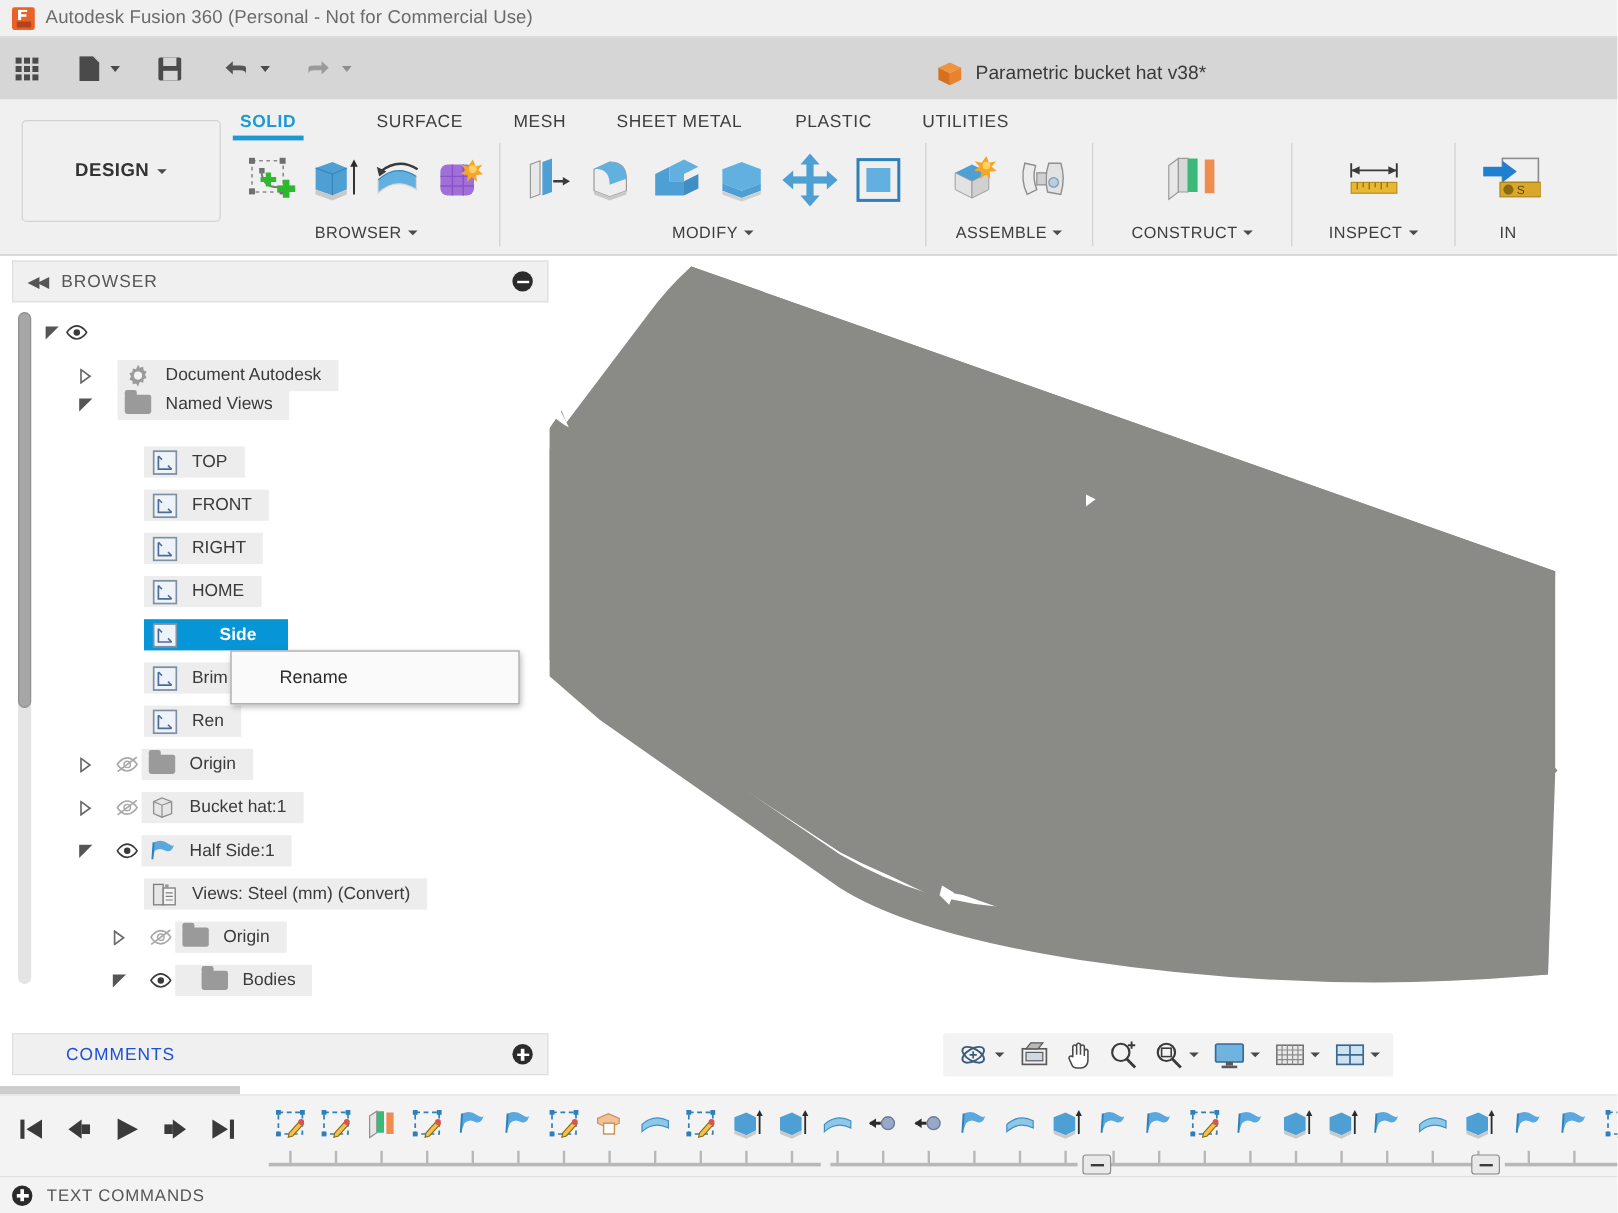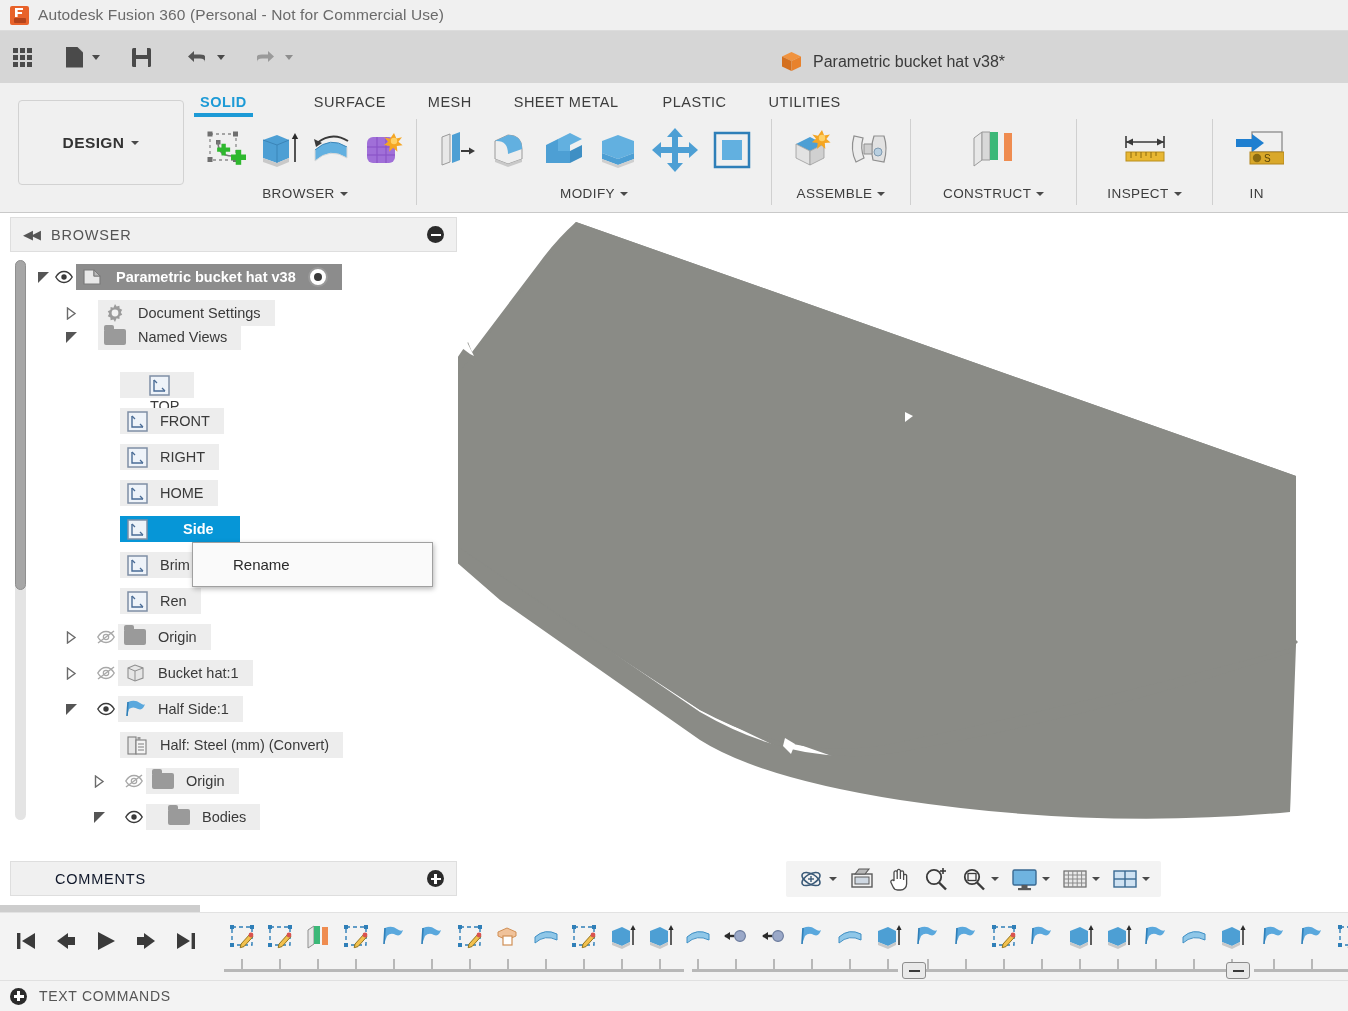--- a/index.html
+++ b/index.html
@@ -134,21 +134,21 @@
   .ctxitem.hl { background: #d3d3d3; }
   .ctx-label { font-size: 15px; color: #2b2b2b; }
   .ctx-ico { width: 22px; height: 22px; flex: none; display:flex; align-items:center; justify-content:center; }
 
   
   .comments {
     position: absolute; left: 10px; top: 861px; width: 447px; height: 35px;
     background: #f0f0f0; border: 1px solid #dedede;
     display: flex; align-items: center; justify-content: space-between; padding: 0 12px;
   }
-  .comments-title { font-size: 14.5px; color: #0f172a; letter-spacing: .8px; padding-left: 32px; }
+  .comments-title { font-size: 14.5px; color: #1d4ed8; letter-spacing: .8px; padding-left: 32px; }
 
   
   .viewport { position: absolute; left: 458px; top: 214px; width: 890px; height: 690px; background: #ffffff; overflow: hidden; }
   .model-svg { position: absolute; left: -458px; top: -214px; }
 
   
   .navbar {
     position: absolute; left: 786px; top: 861px; height: 36px;
     background: #f3f3f3; display: flex; align-items: center; padding: 0 6px; gap: 2px; border-radius: 2px;
   }
@@ -498,65 +498,53 @@
     <div class="row root" style="left:24px; top:4px;">
       <span class="expander">
           <span class="tri-down"></span>
         </span>
       <span class="eye">
         <svg width="20" height="14" viewBox="0 0 20 14">
             <path d="M10 1.5C5 1.5 1.8 7 1.8 7S5 12.5 10 12.5 18.2 7 18.2 7 15 1.5 10 1.5z" fill="none" stroke="#3a3a3a" stroke-width="1.4"></path>
             <circle cx="10" cy="7" r="2.7" fill="#3a3a3a"></circle>
           </svg>
       </span>
-      <span class="row-bg" style="padding-left:4px;">
-        <span class="node-icon">
-          <svg width="22" height="20" viewBox="0 0 22 20">
-              <path d="M2 3 h10 v6 h6 v8 h-16 z" fill="#e8e8e8" stroke="#7a7a7a" stroke-width="1.2"></path>
-              <path d="M12 3 l6 6 h-6 z" fill="#b9b9b9" stroke="#7a7a7a" stroke-width="1"></path>
-            </svg>
-        </span>
-        <span class="row-label">Parametric bucket hat v38</span>
-        <span class="target-circle">
-            <i></i>
-          </span>
-      </span>
     </div>
 
     <div class="row" style="left:52px; top:40px;">
       <span class="expander">
         <svg width="11" height="13" viewBox="0 0 11 13">
             <path d="M1.5 1 L9 6.5 L1.5 12 Z" fill="none" stroke="#6b6b6b" stroke-width="1.4"></path>
           </svg>
       </span>
       <span class="row-bg" style="margin-left:18px; padding-left:4px;">
         <span class="node-icon">
           <svg width="22" height="22" viewBox="0 0 22 22">
               <path d="M11 2 l1.6 2.4 2.8-.7 .2 2.9 2.6 1.2 -1.4 2.5 1.4 2.5 -2.6 1.2 -.2 2.9 -2.8-.7 L11 20 l-1.6-2.4 -2.8 .7 -.2-2.9 -2.6-1.2 1.4-2.5 -1.4-2.5 2.6-1.2 .2-2.9 2.8 .7z" fill="#9b9b9b"></path>
               <circle cx="11" cy="11" r="3.4" fill="#f3f3f3"></circle>
             </svg>
         </span>
-        <span class="row-label">Document Settings</span>
+        <span class="row-label">Document Autodesk</span>
       </span>
     </div>
 
     <div class="row" style="left:52px; top:64px;text-align:center;">
       <span class="expander">
           <span class="tri-down"></span>
         </span>
       <span class="row-bg" style="margin-left:18px; padding-left:4px;">
         <span class="node-icon">
             <span class="folder-icon"></span>
           </span>
         <span class="row-label">Named Views</span>
       </span>
     </div>
 
     <div class="row" style="left:110px; top:112px;">
-      <span class="row-bg" style="padding-left:20px;flex-direction:column;">
+      <span class="row-bg" style="padding-left:4px;">
         <span class="node-icon">
           <svg width="21" height="21" viewBox="0 0 21 21">
               <rect x="1" y="1" width="19" height="19" fill="#eef3f9" stroke="#7f8fa5" stroke-width="1.5"></rect>
               <path d="M5 5 v11 h11" fill="none" stroke="#4a6c96" stroke-width="1.4"></path>
               <path d="M5 5 l3 3 M16 16 l-3 -3" stroke="#4a6c96" stroke-width="1.3"></path>
             </svg>
         </span>
         <span class="row-label">TOP</span>
       </span>
     </div>
@@ -713,21 +701,21 @@
               <rect x="2" y="2" width="8" height="17" fill="#e6e6e6" stroke="#7f7f7f" stroke-width="1.1"></rect>
               <rect x="10" y="5" width="10" height="14" fill="#f4f4f4" stroke="#7f7f7f" stroke-width="1.1"></rect>
               <g stroke="#7f7f7f" stroke-width="1">
                 <line x1="12" y1="9" x2="18" y2="9"></line>
                 <line x1="12" y1="12" x2="18" y2="12"></line>
                 <line x1="12" y1="15" x2="18" y2="15"></line>
               </g>
               <rect x="11.5" y="2" width="3" height="3" fill="#9a9a9a"></rect>
             </svg>
         </span>
-        <span class="row-label">Half: Steel (mm) (Convert)</span>
+        <span class="row-label">Views: Steel (mm) (Convert)</span>
       </span>
     </div>
 
     <div class="row" style="left:80px; top:508px;">
       <span class="expander">
         <svg width="11" height="13" viewBox="0 0 11 13">
             <path d="M1.5 1 L9 6.5 L1.5 12 Z" fill="none" stroke="#6b6b6b" stroke-width="1.4"></path>
           </svg>
       </span>
       <span class="eye" style="margin-left:14px;">

